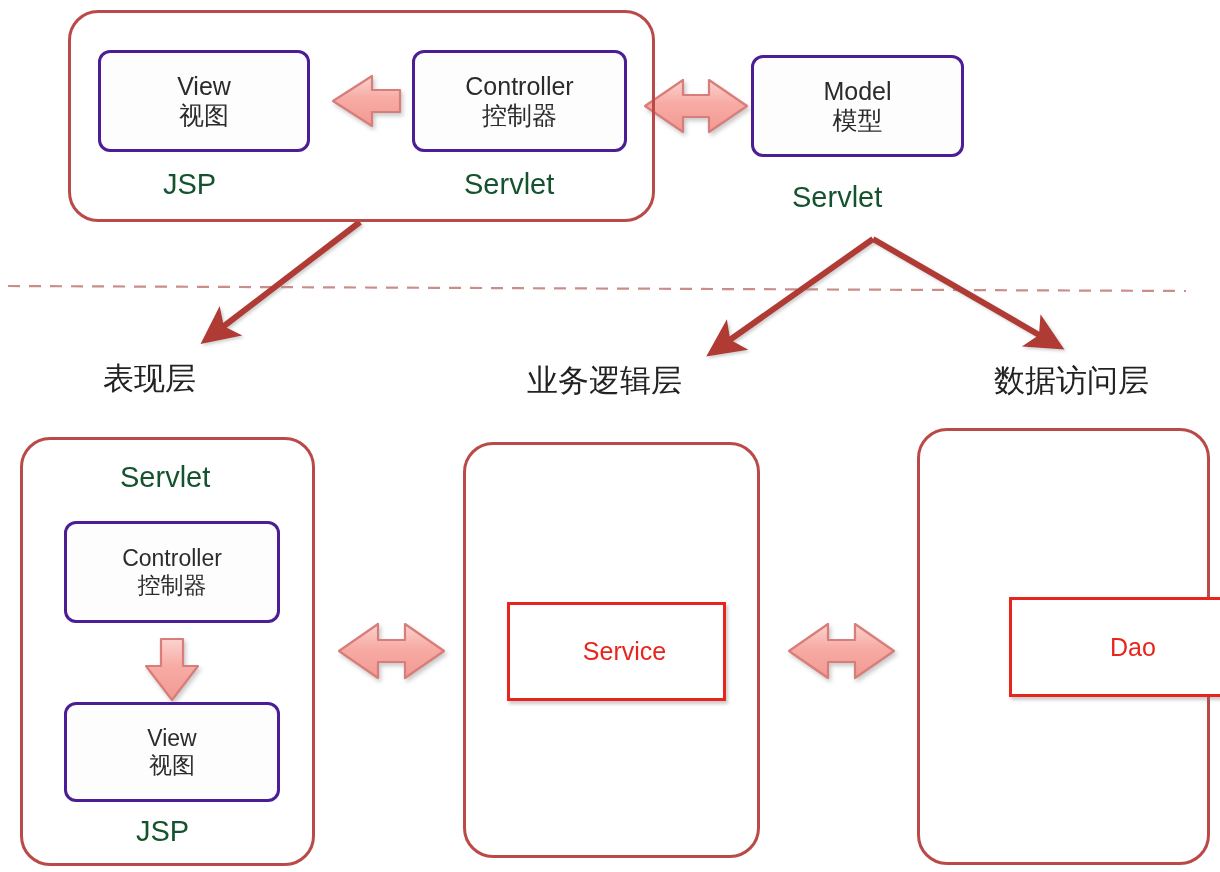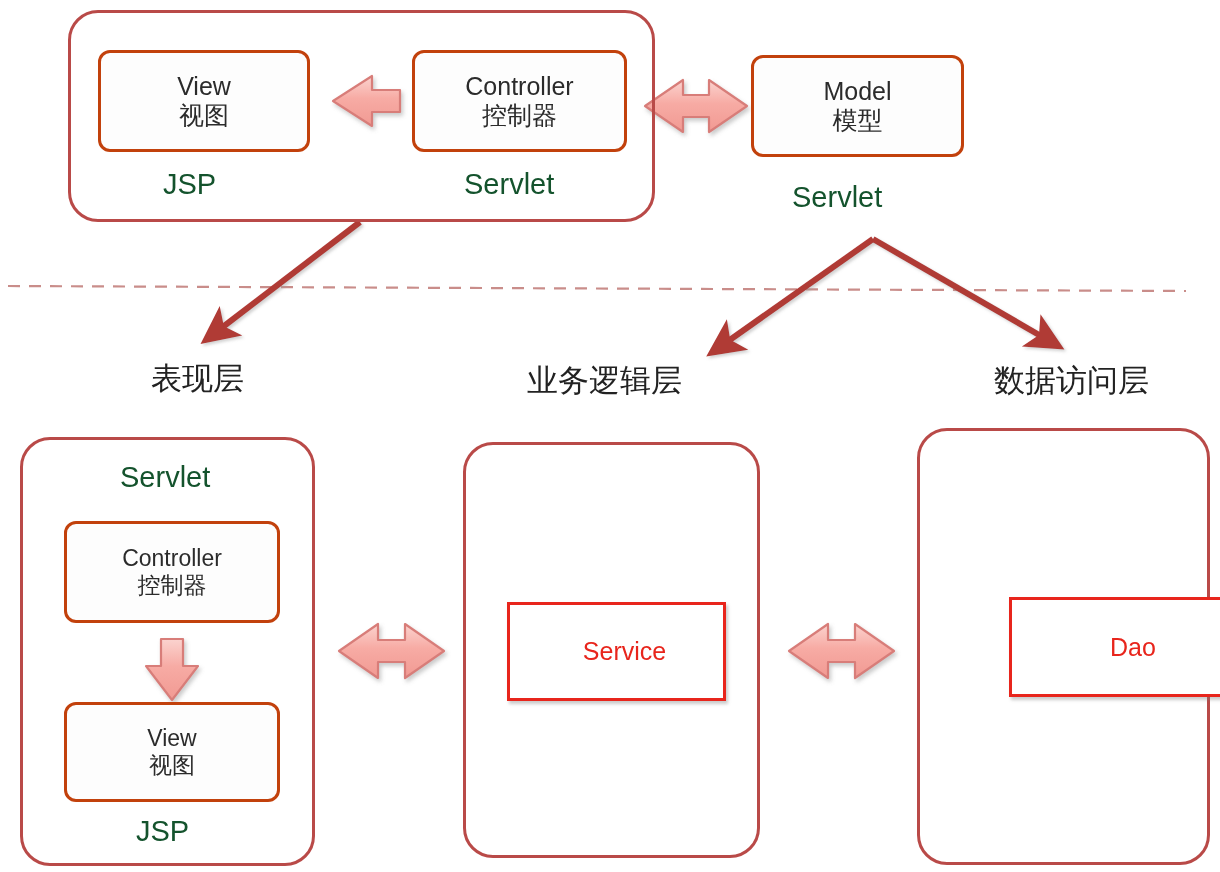--- a/index.html
+++ b/index.html
@@ -24,21 +24,21 @@
     position: absolute;
     border: 3px solid #b94a48;
     border-radius: 30px;
     background: transparent;
     box-sizing: border-box;
   }
 
   
   .purple-box {
     position: absolute;
-    border: 3px solid #c2410c;
+    border: 3px solid #4c1d95;
     border-radius: 12px;
     background: #fdfdfd;
     box-sizing: border-box;
     display: flex;
     flex-direction: column;
     align-items: center;
     justify-content: center;
     line-height: 1.18;
     color: #2b2b2b;
   }
@@ -144,21 +144,21 @@
 
   <div class="cap" style="left:464px; top:168px; font-size:29px;">Servlet</div>
 
   <div class="purple-box" style="left:751px; top:55px; width:213px; height:102px; font-size:25px;">
     <span class="ln">Model</span>
     <span class="ln">模型</span>
   </div>
 
   <div class="cap" style="left:792px; top:181px; font-size:29px;">Servlet</div>
 
-  <div class="cap cap-cn" style="left:103px; top:358px; font-size:31px;margin-left:48px;">表现层</div>
+  <div class="cap cap-cn" style="left:103px; top:358px; font-size:31px;">表现层</div>
   <div class="cap cap-cn" style="left:994px; top:360px; font-size:31px;">数据访问层</div>
   <div class="cap cap-cn" style="left:527px; top:360px; font-size:31px;">业务逻辑层</div>
 
   <div class="red-box" style="left:20px; top:437px; width:295px; height:429px;"></div>
 
   <div class="cap" style="left:120px; top:461px; font-size:29px;">Servlet</div>
 
   <div class="purple-box" style="left:64px; top:521px; width:216px; height:102px; font-size:23px;">
     <span class="ln">Controller</span>
     <span class="ln">控制器</span>

